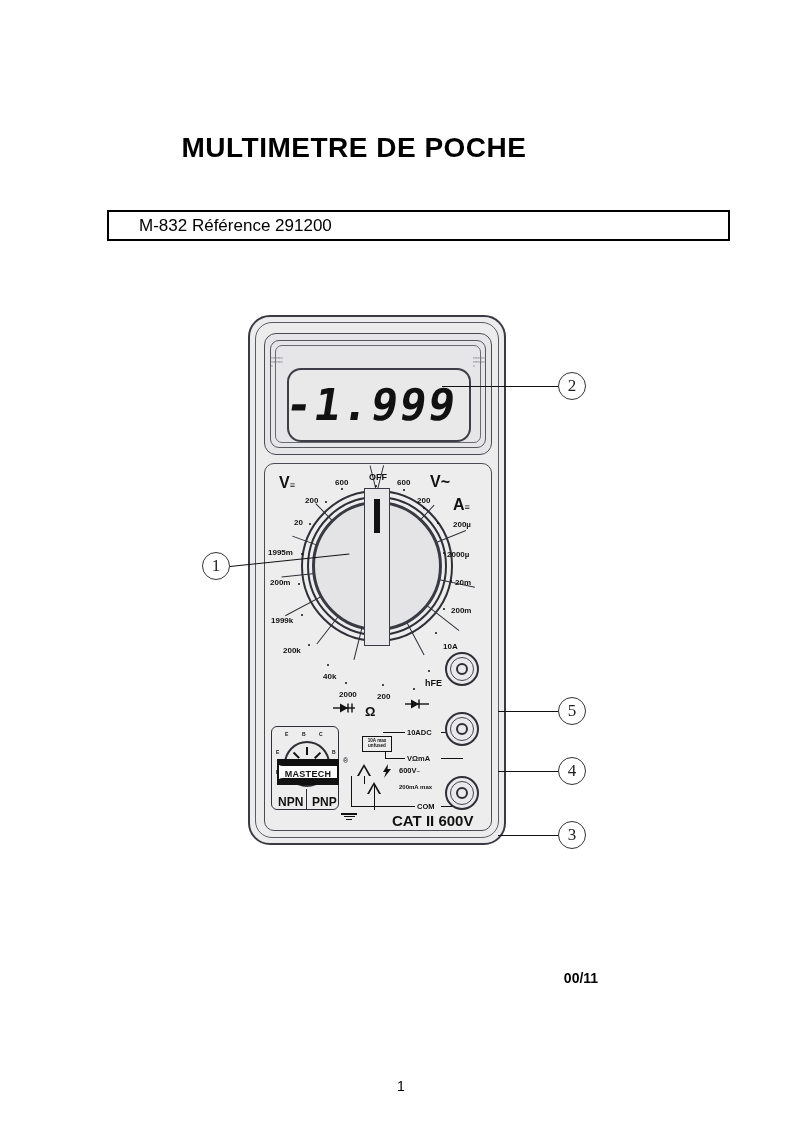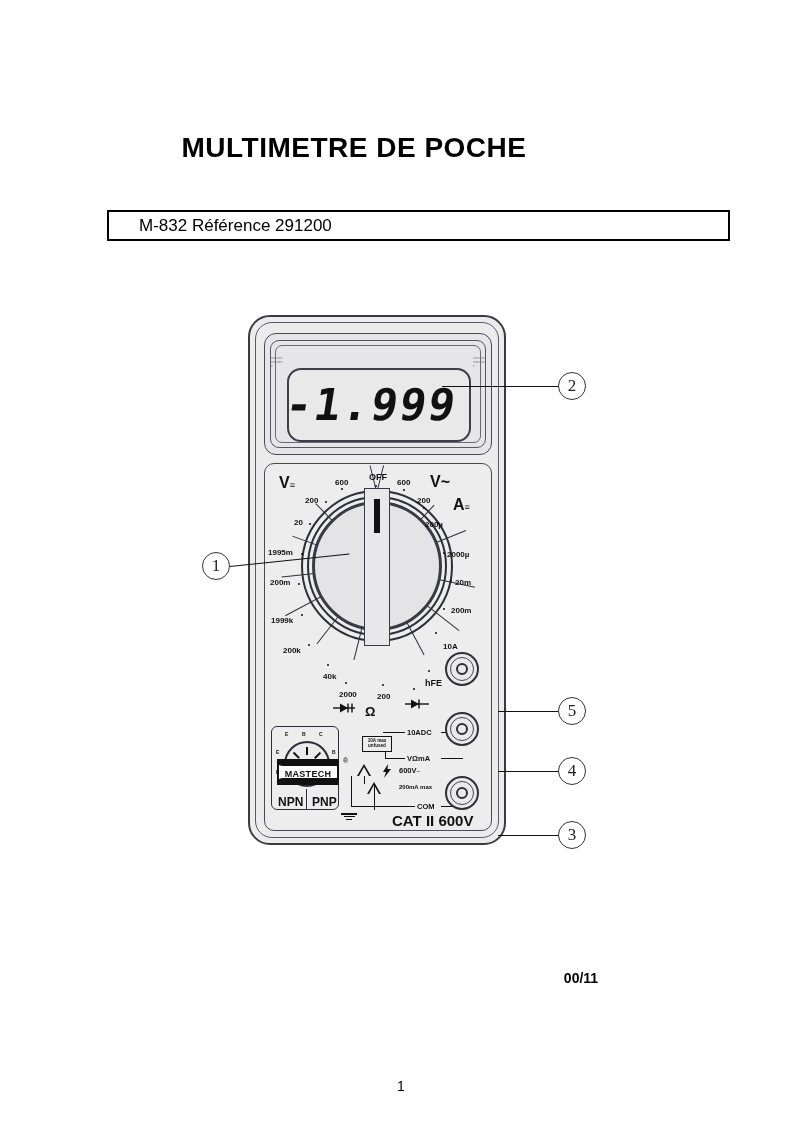--- a/index.html
+++ b/index.html
@@ -541,21 +541,21 @@
 
       <div class="dlabel big" style="left:165px;top:9px;">V~</div>
 
       <div class="dlabel" style="left:152px;top:32px;">200</div>
       <div class="dot" style="left:158px;top:43px;"></div>
 
       <div class="dlabel big" style="left:188px;top:32px;">
         <span>A</span><span style="font-size:9px;letter-spacing:-1px;">≡</span>
       </div>
 
-      <div class="dlabel" style="left:160px;top:56px;">200µ</div>
+      <div class="dlabel" style="left:188px;top:56px;">200µ</div>
       <div class="dot" style="left:172px;top:58px;"></div>
 
       <div class="dlabel" style="left:182px;top:86px;">2000µ</div>
       <div class="dot" style="left:178px;top:88px;"></div>
 
       <div class="dlabel" style="left:190px;top:114px;">20m</div>
       <div class="dot" style="left:185px;top:116px;"></div>
 
       <div class="dlabel" style="left:186px;top:142px;">200m</div>
       <div class="dot" style="left:178px;top:144px;"></div>

